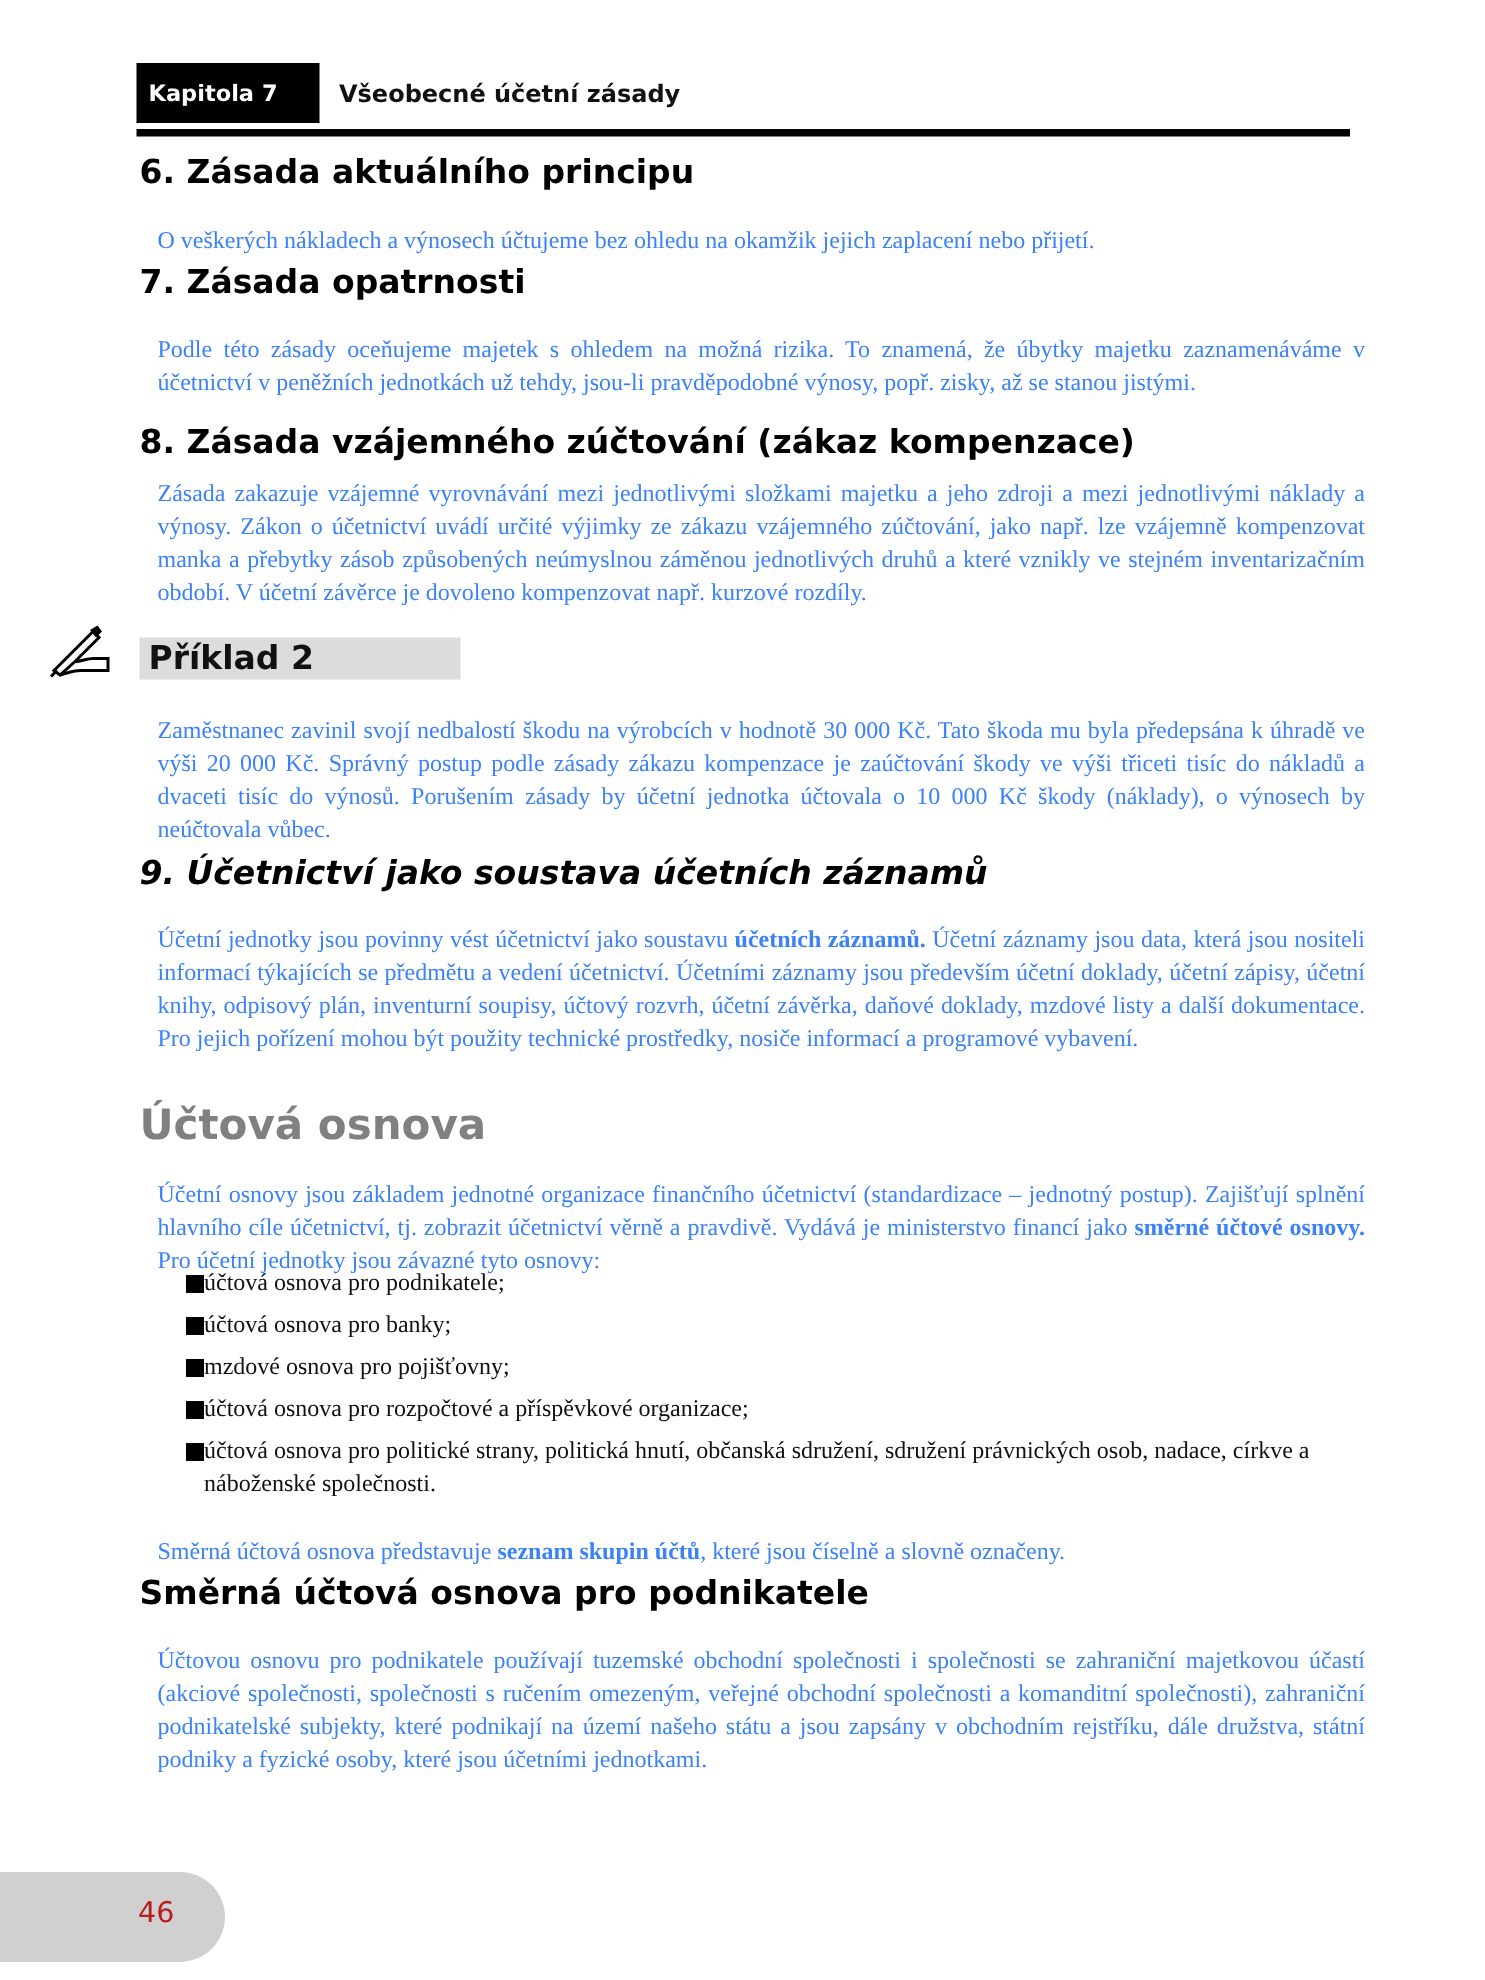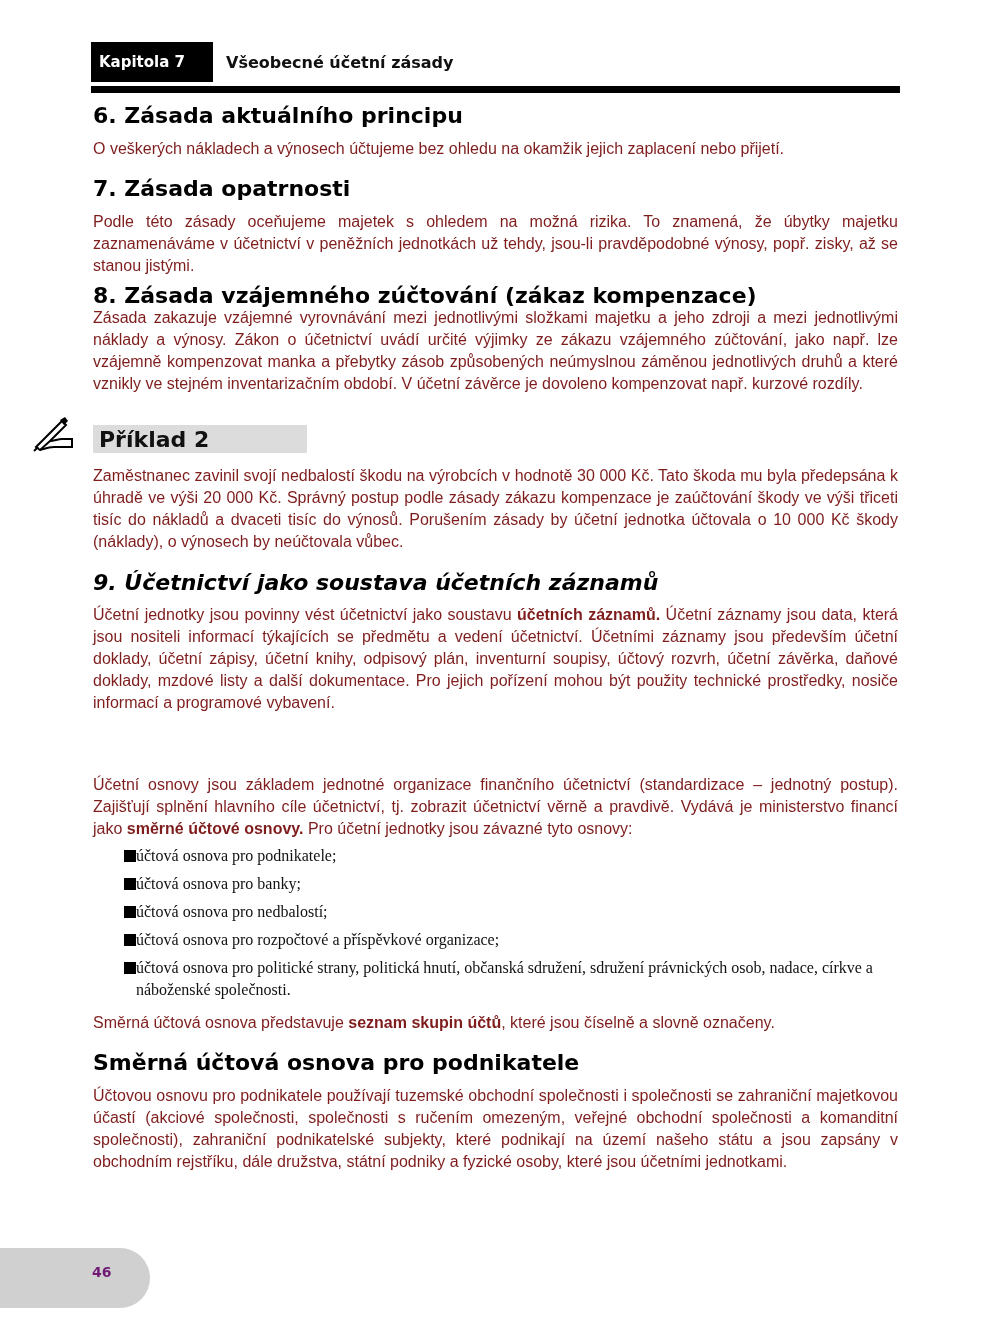--- a/index.html
+++ b/index.html
@@ -1,40 +1,40 @@
 <!DOCTYPE html>
 <html><head>
 <meta charset="utf-8">
 <style>
   html, body { margin: 0; padding: 0; background: #ffffff; }
   body { width: 990px; height: 1320px; position: relative; overflow: hidden; }
   .page { position: absolute; left: 0; top: 0; width: 990px; height: 1320px; }
 
-  .header { position: absolute; left: 91px; top: 42px; width: 809px; height: 44px; border-bottom: 7px solid #000000; }
+  .header { position: absolute; left: 91px; top: 42px; width: 809px; height: 44px; border-bottom: 5px solid #000000; }
   .chapter-box { position: absolute; left: 0; top: 0; width: 122px; height: 40px; background: #000; color: #fff;
     font-family: "DejaVu Sans", sans-serif; font-weight: bold; font-size: 15px; line-height: 40px; padding-left: 8px; box-sizing: border-box; }
   .chapter-title { position: absolute; left: 135px; top: 0; height: 40px; line-height: 42px;
     font-family: "DejaVu Sans", sans-serif; font-weight: bold; font-size: 16px; color: #111; }
 
   .h2 { position: absolute; left: 93px; font-family: "DejaVu Sans", sans-serif; font-weight: bold; font-size: 22px; color: #000000; margin: 0; white-space: nowrap; }
-  .p { position: absolute; left: 93px; width: 805px; font-family: Liberation Sans, sans-serif; font-size: 16px; line-height: 22px; color: #7f1d1d; margin: 0; text-align: justify; }
+  .p { position: absolute; left: 93px; width: 805px; font-family: Liberation Serif, serif; font-size: 16px; line-height: 22px; color: #3b82f6; margin: 12px; text-align: justify; }
   .p b { font-weight: bold; }
 
   .example-icon { position: absolute; left: 32px; top: 417px; width: 44px; height: 36px; }
   .example-bar { position: absolute; left: 93px; top: 425px; width: 214px; height: 28px; background: #dcdcdc; }
   .example-title { position: absolute; left: 99px; top: 425px; line-height: 30px; font-family: "DejaVu Sans", sans-serif; font-weight: bold; font-size: 22px; color: #111; }
 
   .big-title { position: absolute; left: 93px; top: 733px; font-family: "DejaVu Sans", sans-serif; font-weight: bold; font-size: 28px; color: #808080; margin: 0; }
 
   .list { position: absolute; left: 124px; top: 845px; width: 775px; margin: 0; padding: 0; list-style: none; }
   .list li { position: relative; padding-left: 12px; font-family: "Liberation Serif", serif; font-size: 16px; line-height: 22px; color: #111; margin-bottom: 6px; }
   .list li .bullet { position: absolute; left: 0; top: 5px; width: 12px; height: 12px; background: #000; }
 
   .footer-tab { position: absolute; left: 0; top: 1248px; width: 150px; height: 60px; background: #d0d0d0; border-radius: 0 30px 30px 0; }
-  .page-number { position: absolute; left: 92px; top: 1264px; font-family: "DejaVu Sans", sans-serif; font-weight: bold; font-size: 14px; color: #701a75; }
+  .page-number { position: absolute; left: 92px; top: 1264px; font-family: "DejaVu Sans", sans-serif; font-weight: normal; font-size: 19px; color: #b91c1c; }
 </style>
 </head>
 <body>
 
 <div class="page">
 
   <div class="header">
     <div class="chapter-box">Kapitola 7</div>
     <div class="chapter-title">Všeobecné účetní zásady</div>
   </div>
@@ -56,26 +56,27 @@
       <path d="M28 3 L33 0 L36 4 L32 8 Z" fill="#000"></path>
     </svg>
   </div>
   <div class="example-bar"></div>
   <div class="example-title">Příklad 2</div>
   <p class="p" style="top:465px;">Zaměstnanec zavinil svojí nedbalostí škodu na výrobcích v hodnotě 30 000 Kč. Tato škoda mu byla předepsána k úhradě ve výši 20 000 Kč. Správný postup podle zásady zákazu kompenzace je zaúčtování škody ve výši třiceti tisíc do nákladů a dvaceti tisíc do výnosů. Porušením zásady by účetní jednotka účtovala o 10 000 Kč škody (náklady), o výnosech by neúčtovala vůbec.</p>
 
   <h2 class="h2" style="top:570px;font-style:italic;">9. Účetnictví jako soustava účetních záznamů</h2>
   <p class="p" style="top:604px;"><span>Účetní jednotky jsou povinny vést účetnictví jako soustavu </span><b>účetních záznamů.</b><span> Účetní záznamy jsou data, která jsou nositeli informací týkajících se předmětu a vedení účetnictví. Účetními záznamy jsou především účetní doklady, účetní zápisy, účetní knihy, odpisový plán, inventurní soupisy, účtový rozvrh, účetní závěrka, daňové doklady, mzdové listy a další dokumentace. Pro jejich pořízení mohou být použity technické prostředky, nosiče informací a programové vybavení.</span></p>
 
+  <h1 class="big-title">Účtová osnova</h1>
   <p class="p" style="top:774px;"><span>Účetní osnovy jsou základem jednotné organizace finančního účetnictví (standardizace – jednotný postup). Zajišťují splnění hlavního cíle účetnictví, tj. zobrazit účetnictví věrně a pravdivě. Vydává je ministerstvo financí jako </span><b>směrné účtové osnovy.</b><span> Pro účetní jednotky jsou závazné tyto osnovy:</span></p>
 
   <ul class="list">
     <li><span class="bullet"></span><span>účtová osnova pro podnikatele;</span></li>
     <li><span class="bullet"></span><span>účtová osnova pro banky;</span></li>
-    <li><span class="bullet"></span><span>účtová osnova pro nedbalostí;</span></li>
+    <li><span class="bullet"></span><span>mzdové osnova pro pojišťovny;</span></li>
     <li><span class="bullet"></span><span>účtová osnova pro rozpočtové a příspěvkové organizace;</span></li>
     <li><span class="bullet"></span><span>účtová osnova pro politické strany, politická hnutí, občanská sdružení, sdružení právnických osob, nadace, církve a náboženské společnosti.</span></li>
   </ul>
 
   <p class="p" style="top:1012px;"><span>Směrná účtová osnova představuje </span><b>seznam skupin účtů</b><span>, které jsou číselně a slovně označeny.</span></p>
 
   <h2 class="h2" style="top:1050px;">Směrná účtová osnova pro podnikatele</h2>
   <p class="p" style="top:1085px;">Účtovou osnovu pro podnikatele používají tuzemské obchodní společnosti i společnosti se zahraniční majetkovou účastí (akciové společnosti, společnosti s ručením omezeným, veřejné obchodní společnosti a komanditní společnosti), zahraniční podnikatelské subjekty, které podnikají na území našeho státu a jsou zapsány v obchodním rejstříku, dále družstva, státní podniky a fyzické osoby, které jsou účetními jednotkami.</p>
 
   <div class="footer-tab"></div>

